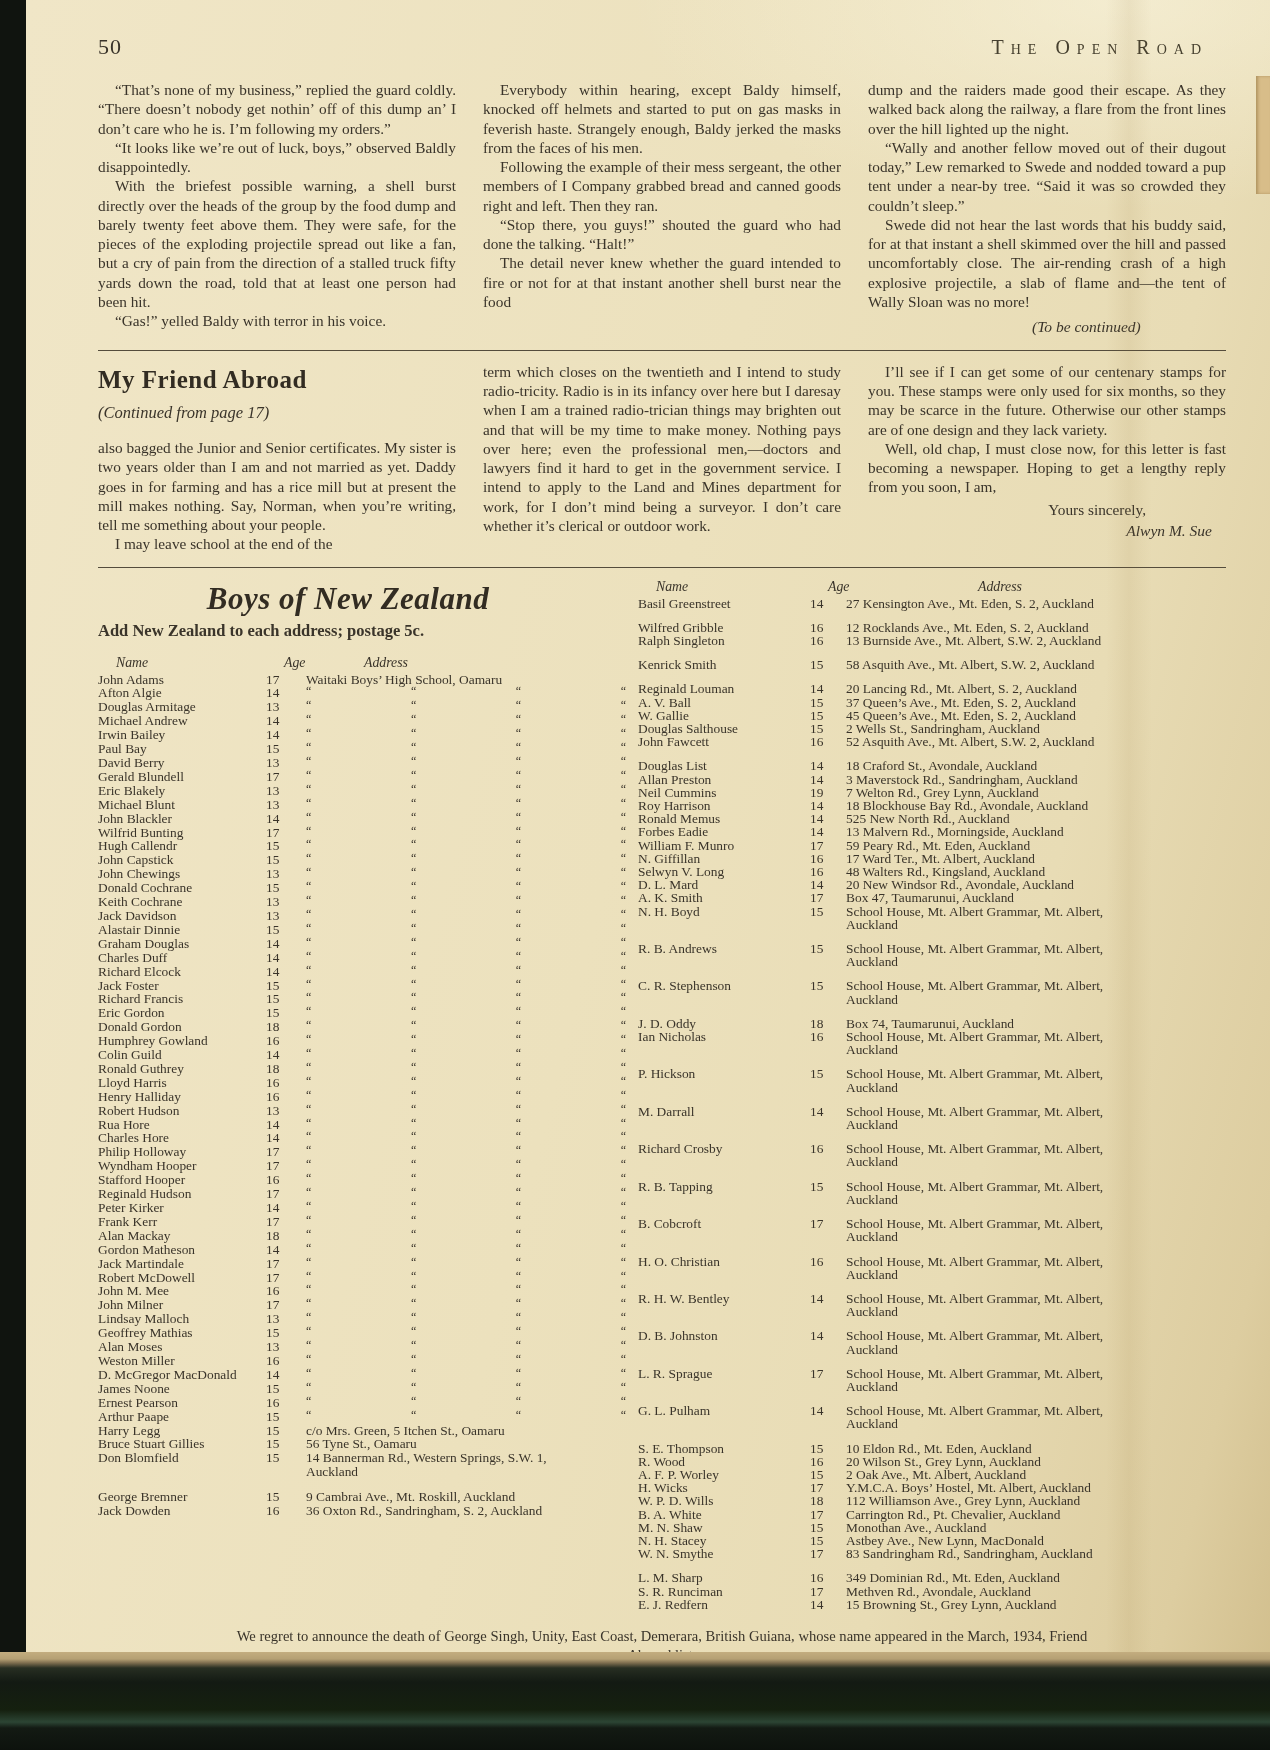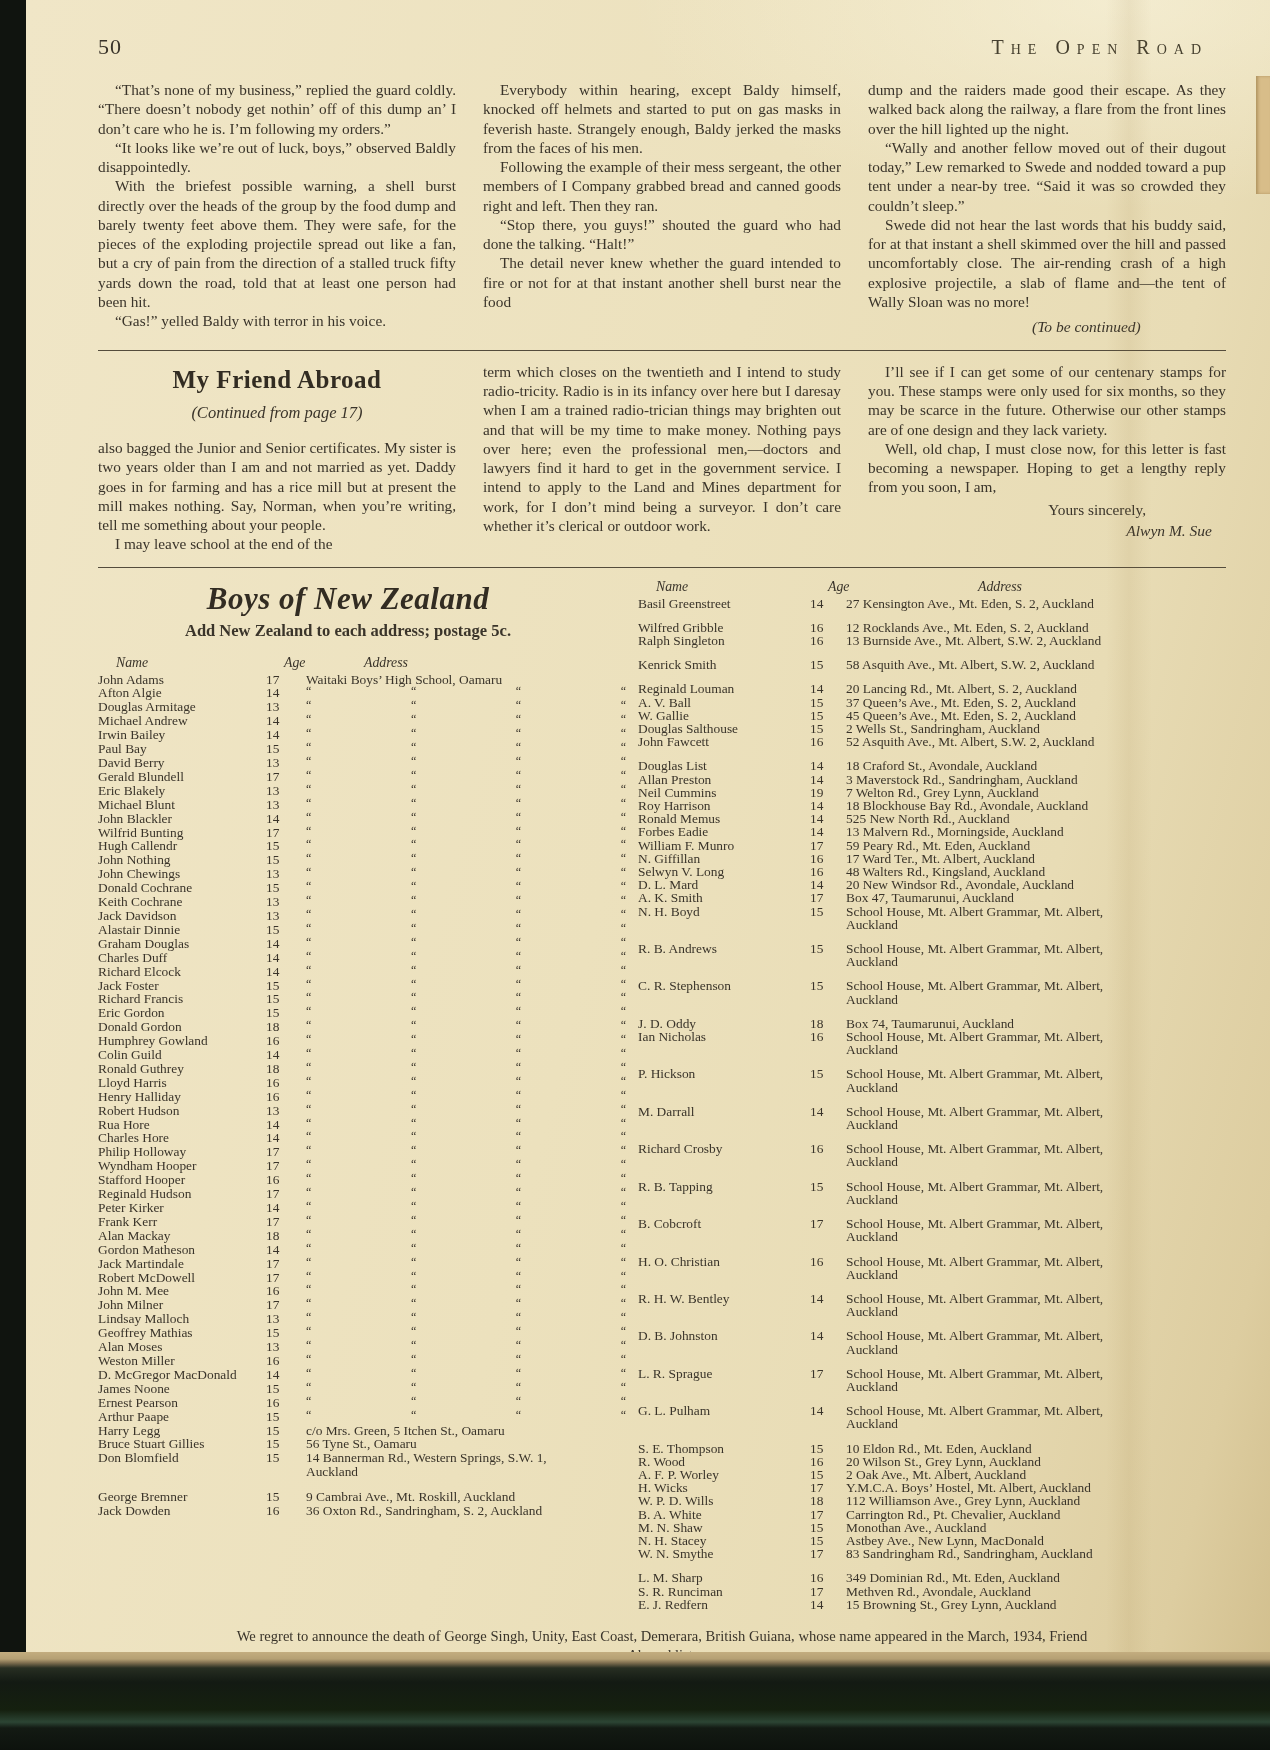--- a/index.html
+++ b/index.html
@@ -24,31 +24,31 @@
     background:linear-gradient(#c3ad7f 0px,#b5a074 7px,#7c6c4e 11px,#272e22 16px,#131a13 30px,#15200f 58px,#2c4534 70px,#131a13 76px,#0d120d 100%);}
   .pghead{display:flex;justify-content:space-between;align-items:baseline;margin:0 18px 20px 0;}
   .pgnum{font-size:22px;letter-spacing:1px;}
   .masthead{font-variant:small-caps;font-size:20px;letter-spacing:7px;color:#46402f;}
   .cols{display:flex;gap:27px;}
   .col{flex:1 1 0;font-size:15.3px;line-height:1.26;text-align:justify;}
   .col p{margin:0;text-indent:17px;}
   .col p.noi{text-indent:0;}
   .rule{border:none;border-top:1.6px solid #544c3c;margin:13px 0 11px 0;}
   .continued{font-style:italic;text-align:center;padding-left:22%;margin-top:6px;font-size:15.5px;}
-  .fa-head{text-align:center;margin:2px 0 14px 0;}
+  .fa-head{text-align:left;margin:2px 0 14px 0;}
   .fa-title{font-size:25px;font-weight:bold;margin:0 0 8px 0;letter-spacing:.5px;color:#322c22;}
   .fa-sub{font-style:italic;font-size:16.5px;}
   .vale{text-align:center;padding-left:28%;margin-top:3px;font-size:15.3px;}
   .sig{font-style:italic;text-align:right;margin-top:2px;padding-right:14px;font-size:15.5px;}
   
   .boys{display:flex;margin-top:4px;}
   .bleft{flex:0 0 500px;}
   .bright{flex:1 1 auto;padding-left:40px;}
   .btitle{font-size:31px;font-weight:bold;text-align:center;margin:2px 0 4px 0;color:#322c22;letter-spacing:.5px;font-style:italic;}
-  .bsub{font-size:16.5px;font-weight:bold;text-align:center;margin-bottom:14px;}
+  .bsub{font-size:16.5px;font-weight:bold;margin-bottom:14px;}
   .thead{display:flex;font-style:italic;font-size:13.8px;margin-bottom:2px;}
   .trow{display:flex;font-size:13.4px;line-height:13.3px;align-items:flex-start;}
   .trow.gap{margin-top:11px;}
   .bleft .n{flex:0 0 168px;}
   .bleft .g{flex:0 0 40px;}
   .bleft .a{flex:1 1 auto;}
   .bright .n{flex:0 0 172px;}
   .bright .g{flex:0 0 36px;}
   .bright .a{flex:0 0 272px;}
   .thead .n{padding-left:18px;}
@@ -250,21 +250,21 @@
             <span class="n">Hugh Callendr</span>
             <span class="g">15</span>
             <span class="a dit">
               <i>“</i>
               <i>“</i>
               <i>“</i>
               <i>“</i>
             </span>
           </div>
           <div class="trow">
-            <span class="n">John Nothing</span>
+            <span class="n">John Capstick</span>
             <span class="g">15</span>
             <span class="a dit">
               <i>“</i>
               <i>“</i>
               <i>“</i>
               <i>“</i>
             </span>
           </div>
           <div class="trow">
             <span class="n">John Chewings</span>

